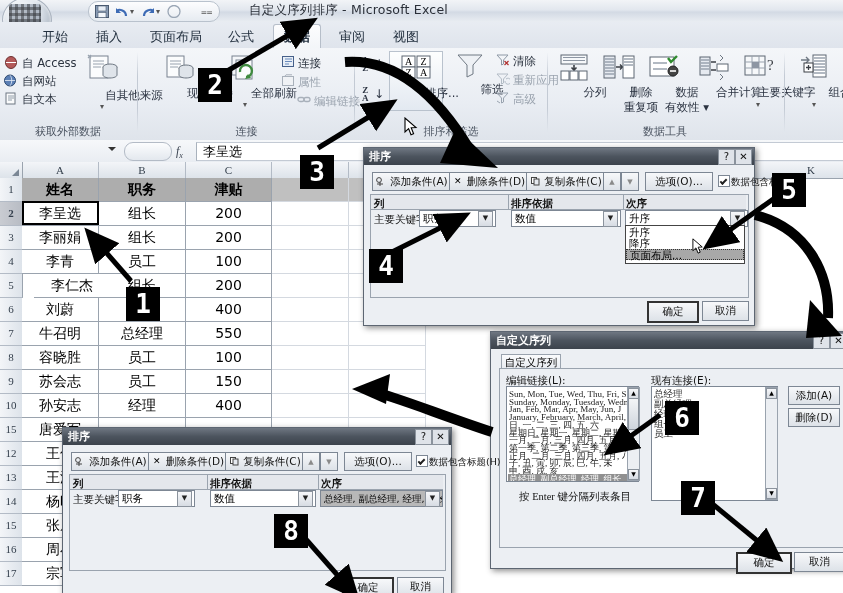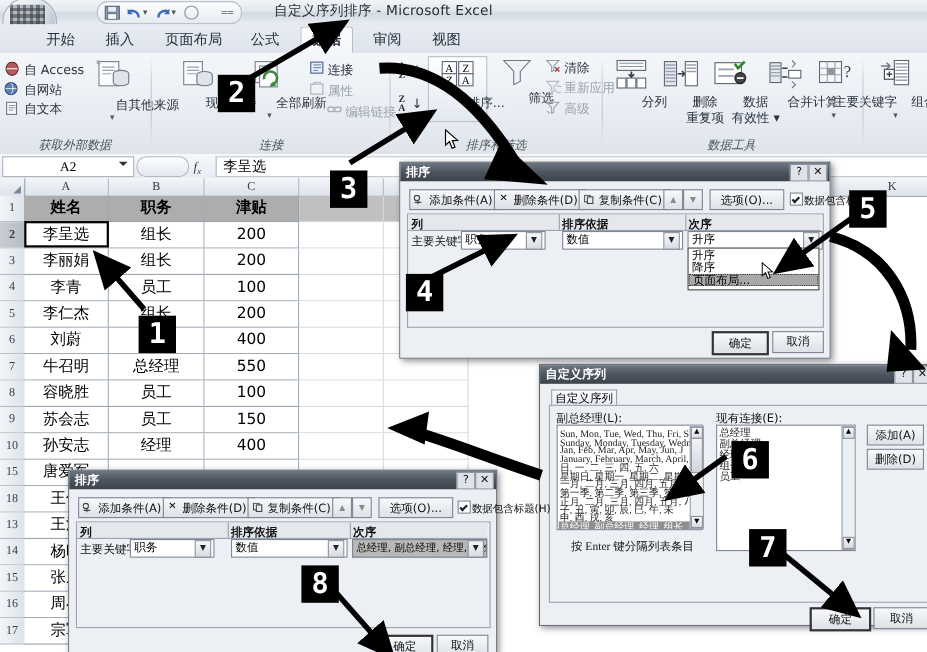--- a/index.html
+++ b/index.html
@@ -38,21 +38,21 @@
     top:2px;height:25px;line-height:24px;font-weight:bold;}
 
   
   .ribbon{position:absolute;left:0;top:48px;width:843px;height:92px;
     background:linear-gradient(180deg,#f4f6f9 0%,#e9edf3 60%,#dfe4eb 100%);
     border-bottom:1px solid #aab3bf;}
   .grp{position:absolute;top:0;height:92px;}
   .grp-sep{position:absolute;top:4px;width:1px;height:80px;
     background:linear-gradient(180deg,rgba(0,0,0,0),#c3cad4 30%,#c3cad4 70%,rgba(0,0,0,0));}
   .grp-label{position:absolute;bottom:1px;width:100%;text-align:center;
-    font-size:11px;color:#4a5360;font-style:italic;}
+    font-size:11px;color:#4a5360;}
   .small-item{position:absolute;font-size:11.5px;color:#2c3440;white-space:nowrap;}
   .small-item.dim{color:#9aa3ae;}
   .big-btn{position:absolute;text-align:center;font-size:11.5px;color:#2a3240;}
   .big-cap{position:absolute;width:100%;text-align:center;font-size:11.5px;
     color:#2a3240;white-space:nowrap;}
   .caret{font-size:8px;color:#555;}
   .icon-box{position:absolute;}
   .az{position:absolute;font-size:9px;line-height:8px;font-weight:bold;color:#2a3240;
       font-family:"Liberation Serif",serif;}
 
@@ -188,21 +188,21 @@
     </div>
     <div class="title-text">自定义序列排序 - Microsoft Excel</div>
   </div>
 
   <div class="tabbar">
     <div class="tab" style="left:32px;">开始</div>
     <div class="tab" style="left:86px;">插入</div>
     <div class="tab" style="left:140px;">页面布局</div>
     <div class="tab" style="left:218px;">公式</div>
     <div class="tab active" style="left:273px;">数据</div>
-    <div class="tab" style="left:329px;">审阅</div>
+    <div class="tab" style="left:329px;font-family:Liberation Serif, serif;">审阅</div>
     <div class="tab" style="left:383px;">视图</div>
   </div>
 
   <div class="ribbon">
 
     <div class="grp" style="left:0;width:136px;">
       <div class="small-item" style="left:22px;top:8px;">
         <span style="position:absolute;left:-18px;top:0;">
           <svg width="14" height="13" viewBox="0 0 14 13">
               <ellipse cx="7" cy="6.5" rx="5.5" ry="6" fill="#b45a5a" stroke="#6d2f2f"></ellipse>
@@ -445,21 +445,20 @@
           </svg>
         </span>
         <span class="big-cap" style="top:31px;">组合</span>
         <span class="caret" style="position:absolute;left:24px;top:46px;">▾</span>
       </div>
       <div class="grp-label"></div>
     </div>
   </div>
 
   <div class="fbar">
-    <div class="namebox">A2</div>
     <div class="nb-caret"></div>
     <div class="fbsep"></div>
     <div class="fx">f<sub>x</sub></div>
     <div class="fbox">李呈选</div>
   </div>
 
   <div class="grid">
     <div class="colhdr">
       <div class="corner"></div>
       <div class="colcell" style="left:22px;width:76px;">A</div>
@@ -489,21 +488,21 @@
         <div class="cell" style="left: 186px; top: 64px; width: 85px;">200</div>
         <div class="cell empty" style="left: 272px; top: 64px; width: 76px;"></div>
         <div class="cell empty" style="left: 349px; top: 64px; width: 76px;"></div>
         <div class="rowhdr" style="top: 88px;">4</div>
         <div class="cell" style="left: 22px; top: 88px; width: 76px;">李青</div>
         <div class="cell" style="left: 99px; top: 88px; width: 86px;">员工</div>
         <div class="cell" style="left: 186px; top: 88px; width: 85px;">100</div>
         <div class="cell empty" style="left: 272px; top: 88px; width: 76px;"></div>
         <div class="cell empty" style="left: 349px; top: 88px; width: 76px;"></div>
         <div class="rowhdr" style="top: 112px;">5</div>
-        <div class="cell" style="left: 22px; top: 112px; width: 76px;">李仁杰</div>
+        <div class="cell" style="left: 34px; top: 112px; width: 76px;">李仁杰</div>
         <div class="cell" style="left: 99px; top: 112px; width: 86px;">组长</div>
         <div class="cell" style="left: 186px; top: 112px; width: 85px;">200</div>
         <div class="cell empty" style="left: 272px; top: 112px; width: 76px;"></div>
         <div class="cell empty" style="left: 349px; top: 112px; width: 76px;"></div>
         <div class="rowhdr" style="top: 136px;">6</div>
         <div class="cell" style="left: 22px; top: 136px; width: 76px;">刘蔚</div>
         <div class="cell" style="left: 99px; top: 136px; width: 86px;">经理</div>
         <div class="cell" style="left: 186px; top: 136px; width: 85px;">400</div>
         <div class="cell empty" style="left: 272px; top: 136px; width: 76px;"></div>
         <div class="cell empty" style="left: 349px; top: 136px; width: 76px;"></div>
@@ -530,21 +529,21 @@
         <div class="cell" style="left: 99px; top: 232px; width: 86px;">经理</div>
         <div class="cell" style="left: 186px; top: 232px; width: 85px;">400</div>
         <div class="cell empty" style="left: 272px; top: 232px; width: 76px;"></div>
         <div class="cell empty" style="left: 349px; top: 232px; width: 76px;"></div>
         <div class="rowhdr" style="top: 256px;">15</div>
         <div class="cell" style="left: 22px; top: 256px; width: 76px;">唐爱军</div>
         <div class="cell" style="left: 99px; top: 256px; width: 86px;"></div>
         <div class="cell" style="left: 186px; top: 256px; width: 85px;"></div>
         <div class="cell empty" style="left: 272px; top: 256px; width: 76px;"></div>
         <div class="cell empty" style="left: 349px; top: 256px; width: 76px;"></div>
-        <div class="rowhdr" style="top: 280px;">18</div>
+        <div class="rowhdr" style="top: 280px;">12</div>
         <div class="cell" style="left: 22px; top: 280px; width: 76px;">王俊</div>
         <div class="cell" style="left: 99px; top: 280px; width: 86px;"></div>
         <div class="cell" style="left: 186px; top: 280px; width: 85px;"></div>
         <div class="cell empty" style="left: 272px; top: 280px; width: 76px;"></div>
         <div class="cell empty" style="left: 349px; top: 280px; width: 76px;"></div>
         <div class="rowhdr" style="top: 304px;">13</div>
         <div class="cell" style="left: 22px; top: 304px; width: 76px;">王浦</div>
         <div class="cell" style="left: 99px; top: 304px; width: 86px;"></div>
         <div class="cell" style="left: 186px; top: 304px; width: 85px;"></div>
         <div class="cell empty" style="left: 272px; top: 304px; width: 76px;"></div>
@@ -642,21 +641,21 @@
     <div class="dlg-tb">
       <span>自定义序列</span>
     </div>
     <div class="tbbtn" style="right:21px;">?</div>
     <div class="tbbtn" style="right:4px;">✕</div>
 
     <div class="dlg-body">
       <div class="dtab" style="left:10px;top:5px;width:58px;height:15px;line-height:15px;">自定义序列</div>
       <div class="panel" style="left:8px;top:19px;width:344px;height:178px;"></div>
 
-      <div class="lbl" style="left:15px;top:25px;">副总经理(L):</div>
+      <div class="lbl" style="left:15px;top:25px;">编辑链接(L):</div>
       <div class="lbox" style="left:15px;top:37px;width:131px;height:94px;">
         <div id="custom-lists-host">
             <div class="li" style="top: 2px;">Sun, Mon, Tue, Wed, Thu, Fri, S</div>
             <div class="li" style="top: 9.7px;">Sunday, Monday, Tuesday, Wednes</div>
             <div class="li" style="top: 17.4px;">Jan, Feb, Mar, Apr, May, Jun, J</div>
             <div class="li" style="top: 25.1px;">January, February, March, April,</div>
             <div class="li" style="top: 32.8px;">日, 一, 二, 三, 四, 五, 六</div>
             <div class="li" style="top: 40.5px;">星期日, 星期一, 星期二, 星期三,</div>
             <div class="li" style="top: 48.2px;">一月, 二月, 三月, 四月, 五月, ﾉ</div>
             <div class="li" style="top: 55.9px;">第一季, 第二季, 第三季, 第四季</div>

